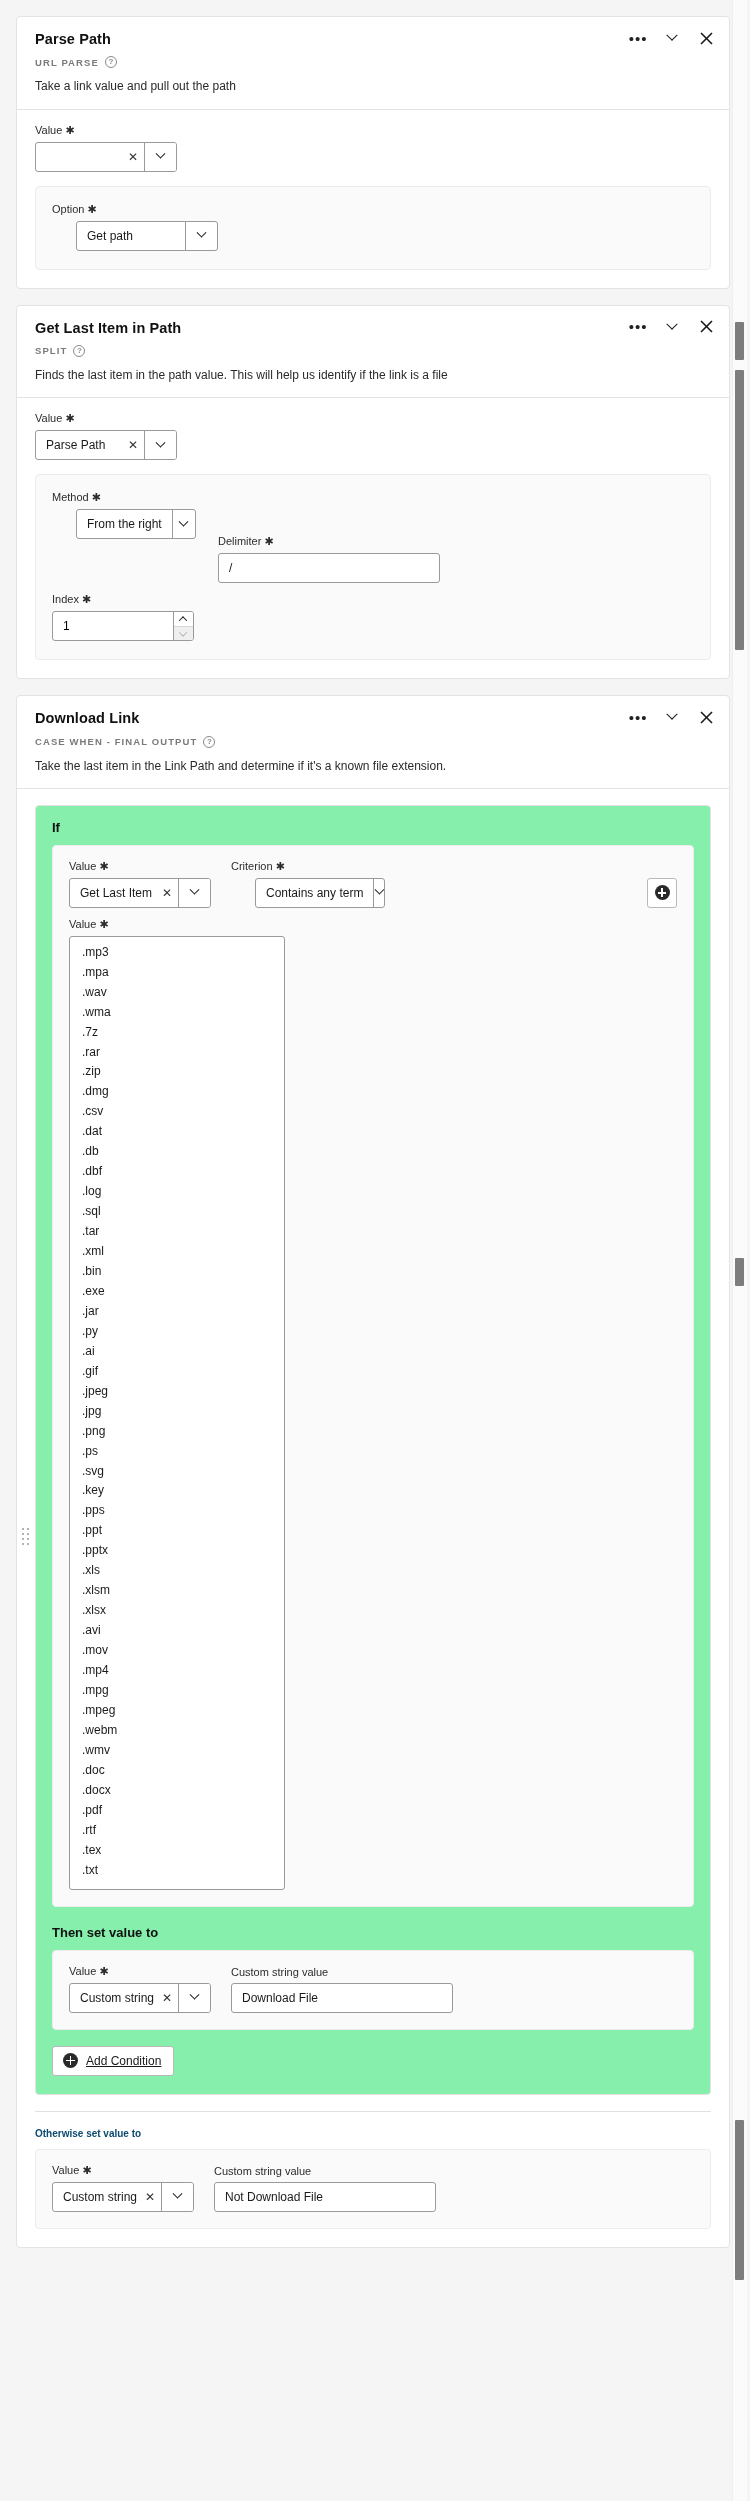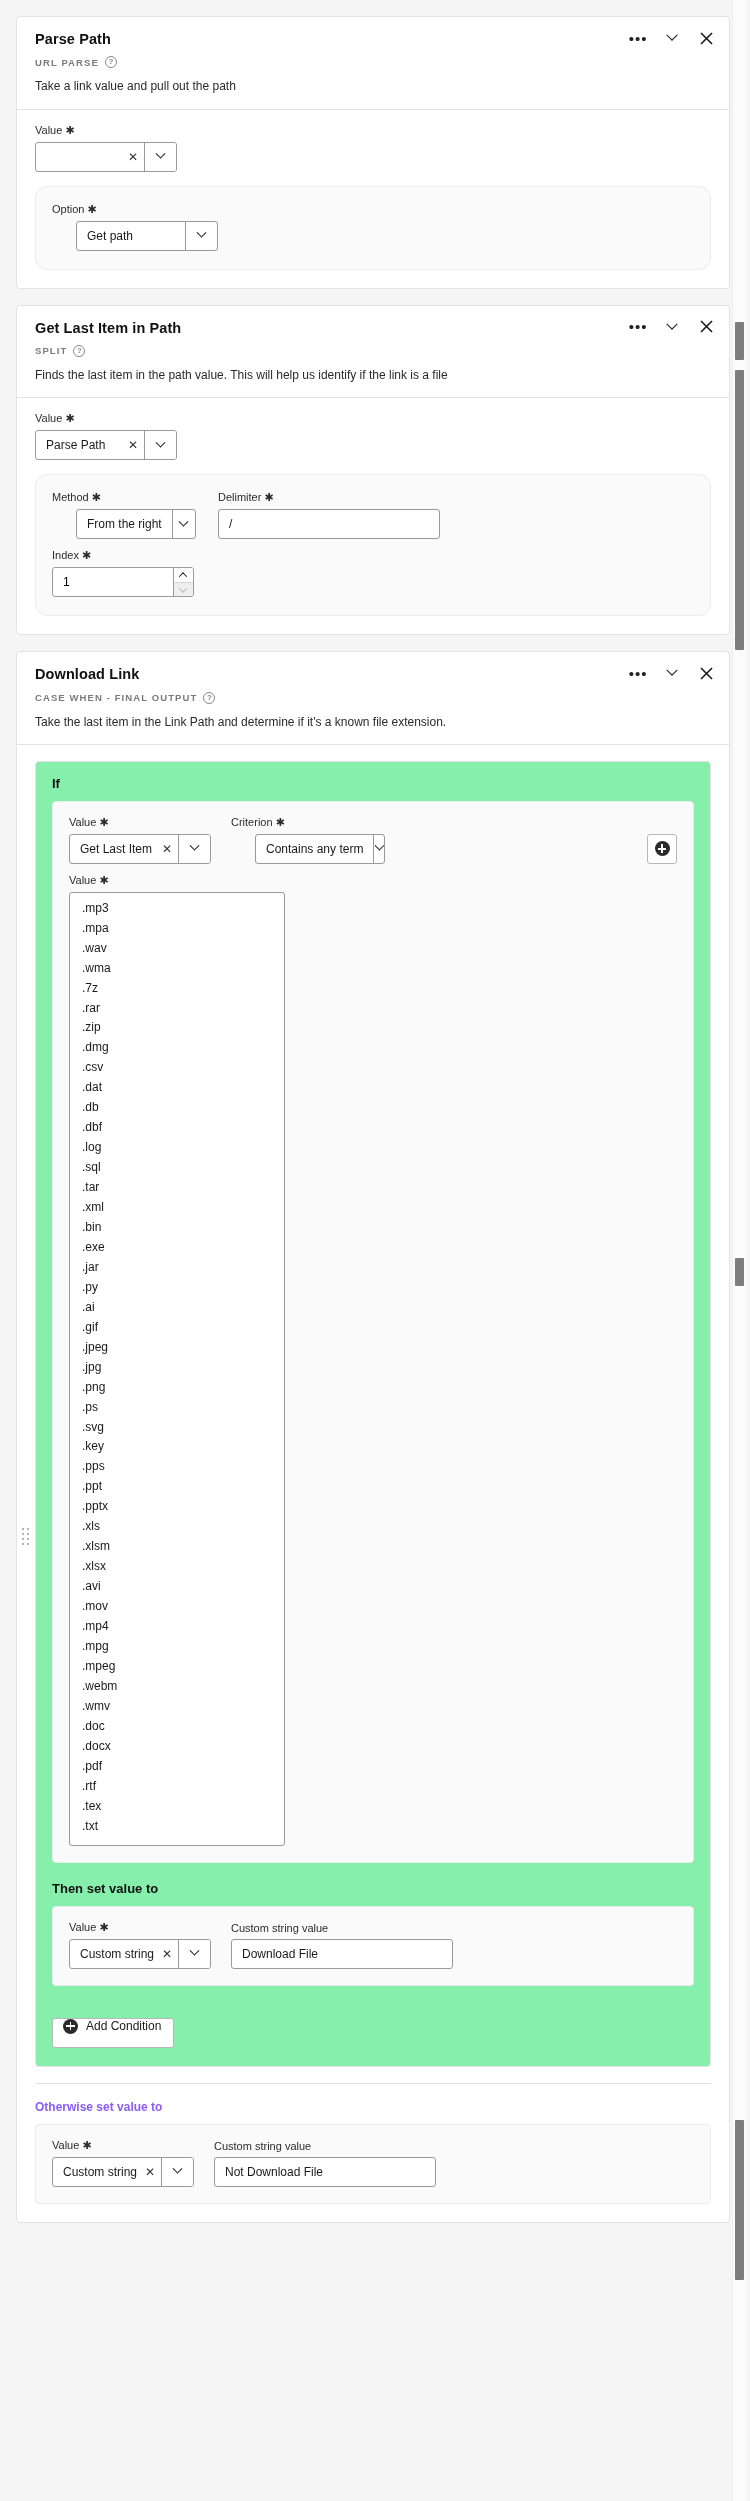--- a/index.html
+++ b/index.html
@@ -183,21 +183,21 @@
     padding: 0 10px;
     font-family: "Liberation Sans", sans-serif;
     color: #1a1a1a;
     width: 100%;
   }
 
   
   .subpanel {
     background: #fafafa;
     border: 1px solid #ececec;
-    border-radius: 12px;
+    border-radius: 4px;
     margin-top: 14px;
     padding: 16px 16px 18px 16px;
   }
 
   
   .stepper {
     display: inline-flex;
     height: 30px;
     border: 1px solid #9a9a9a;
     border-radius: 3px;
@@ -299,35 +299,36 @@
   
   .then-head {
     font-size: 13px; font-weight: 700; color: #111;
     margin: 18px 0 10px 0;
   }
   .sep {
     height: 1px; background: #e0e0e0; margin: 16px 0 0 0;
   }
 
   .addcond-btn {
-    display: inline-flex; align-items: flex-start; gap: 8px;
+    display: inline-flex; align-items: center; gap: 8px;
     border: 1px solid #b8b8b8;
     border-radius: 3px;
     background: #fff;
     height: 30px;
     padding: 0 12px 0 10px;
     font-size: 12px;
     font-family: "Liberation Sans", sans-serif;
     color: #1a1a1a;
     cursor: pointer;
-    margin-top: 32px;
+    margin-top: 16px;
+    text-decoration: underline;
   }
 
   .otherwise-head {
-    font-size: 12px; font-weight: 700; color: #8b5cf6; margin: 16px 0 10px 0;
+    font-size: 10px; font-weight: 700; color: #0c4a6e; margin: 16px 0 10px 0;
   }
 
   
   .drag-handle {
     position: absolute;
     left: 22px;
     width: 8px; height: 20px;
     display: grid;
     grid-template-columns: 2px 2px;
     grid-template-rows: repeat(4, 2px);
@@ -452,21 +453,21 @@
                 <span>Method</span>
                 <span class="req">✱</span>
               </label>
               <div class="select-only" style="width:120px;">
                 <span class="combo-text">From the right</span>
                 <span class="combo-arrow">
                     <span class="chev-sm"></span>
                   </span>
               </div>
             </div>
-            <div style="width:222px;">
+            <div style="width:222px;margin-top:44px;">
               <label class="field-label">
                 <span>Delimiter</span>
                 <span class="req">✱</span>
               </label>
               <input class="textinput" value="/" style="">
             </div>
           </div>
           <div style="margin-top:10px; width:142px;">
             <label class="field-label">
               <span>Index</span>

